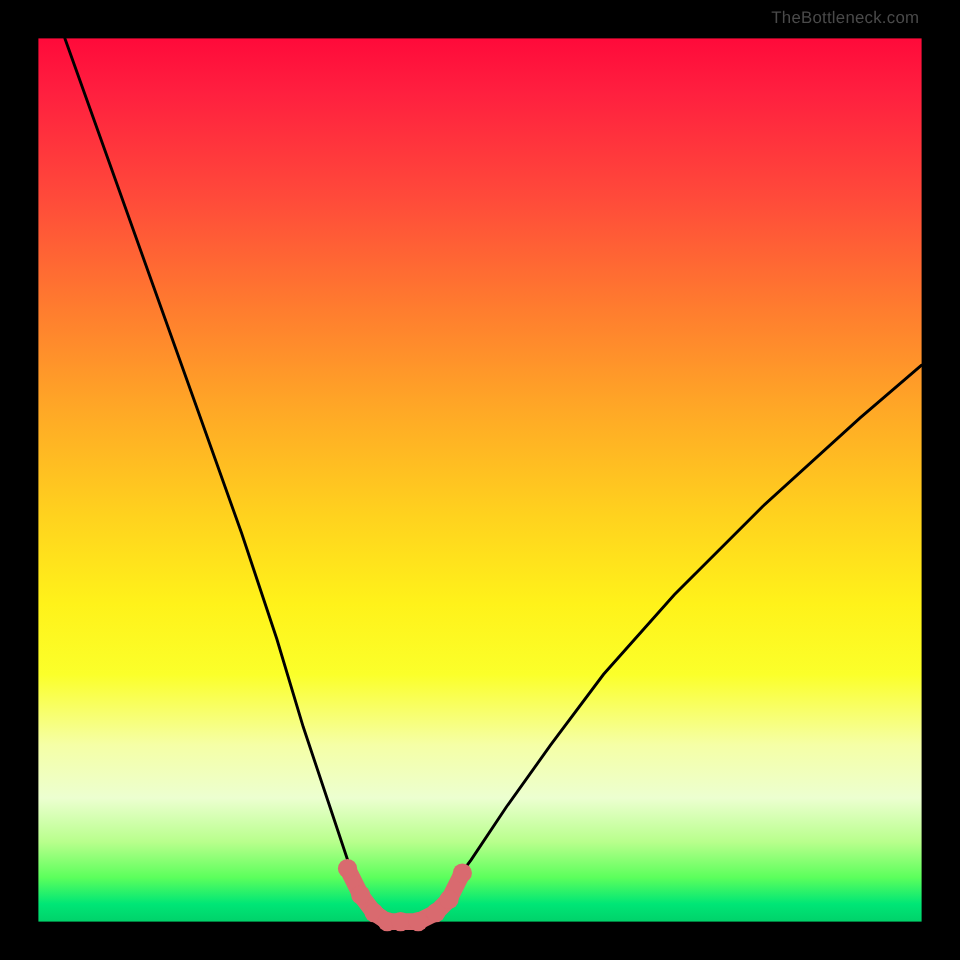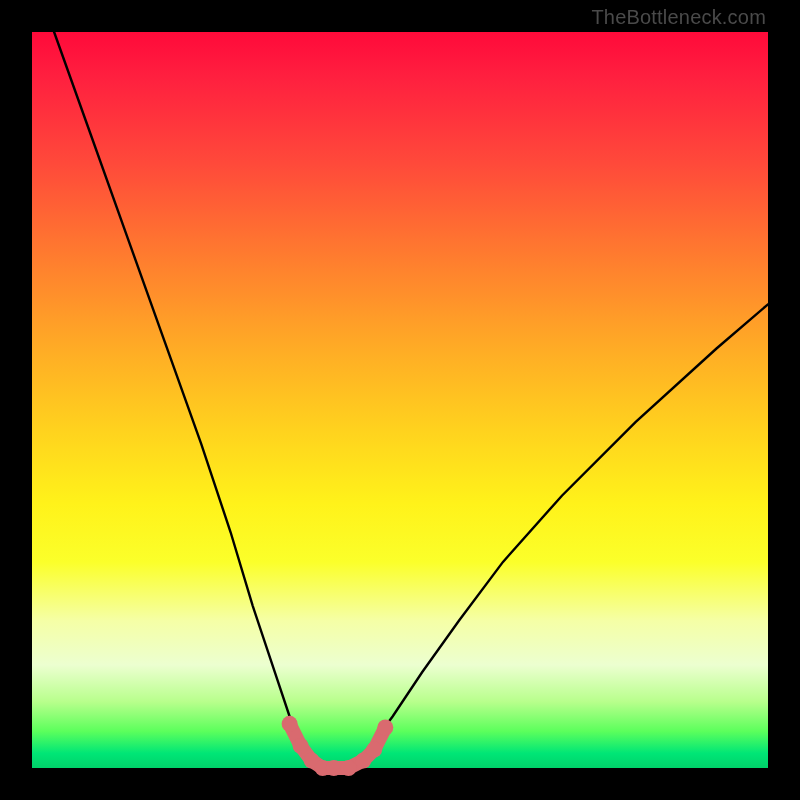--- a/index.html
+++ b/index.html
@@ -41,21 +41,21 @@
       #5cff5c 95%,
       #00e676 98%,
       #00d26a 100%
     );
   }
   .watermark {
     position: absolute;
     top: 6px;
     right: 34px;
     font-family: Arial, Helvetica, sans-serif;
-    font-size: 20px;
+    font-size: 14px;
     color: #4a4a4a;
     letter-spacing: 0.2px;
   }
   svg.curve {
     position: absolute;
     left: 32px;
     top: 32px;
     width: 736px;
     height: 736px;
     overflow: visible;

